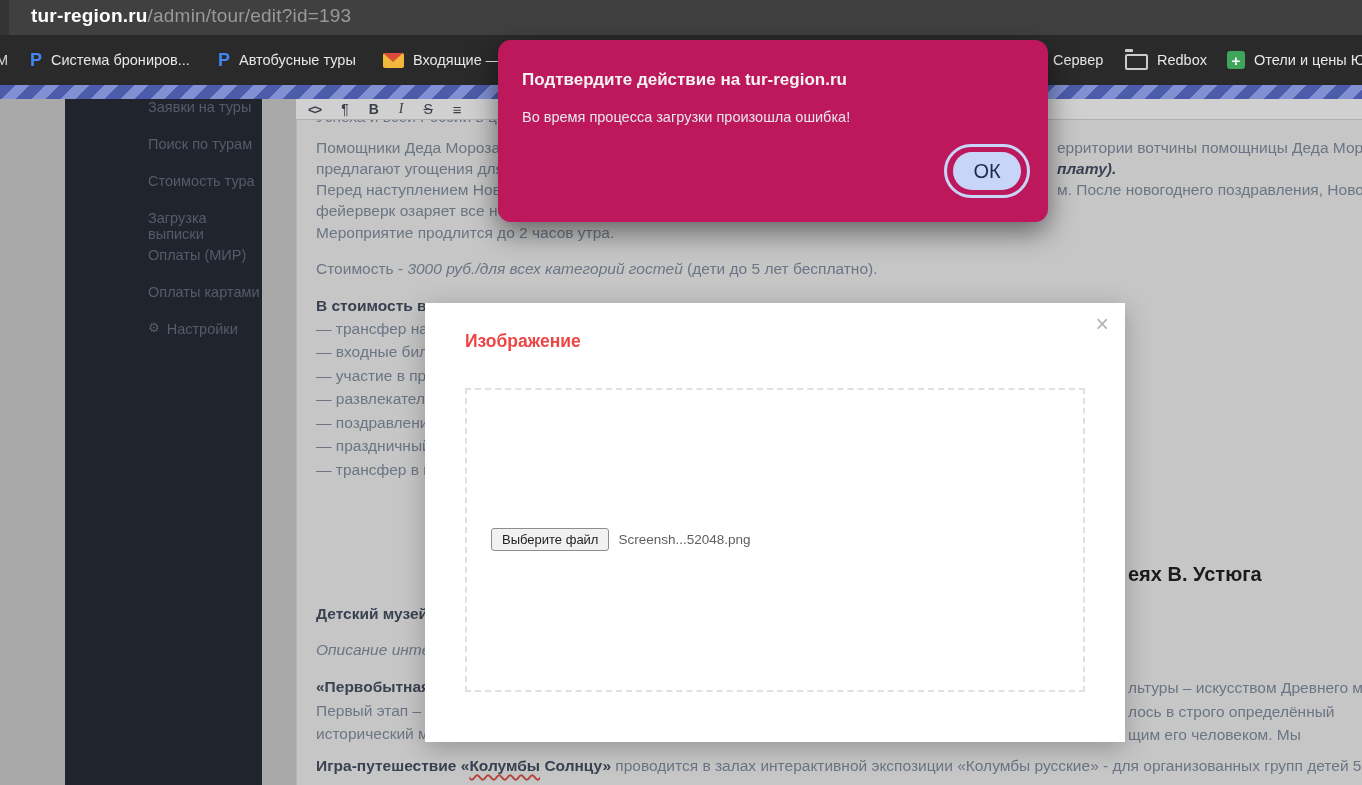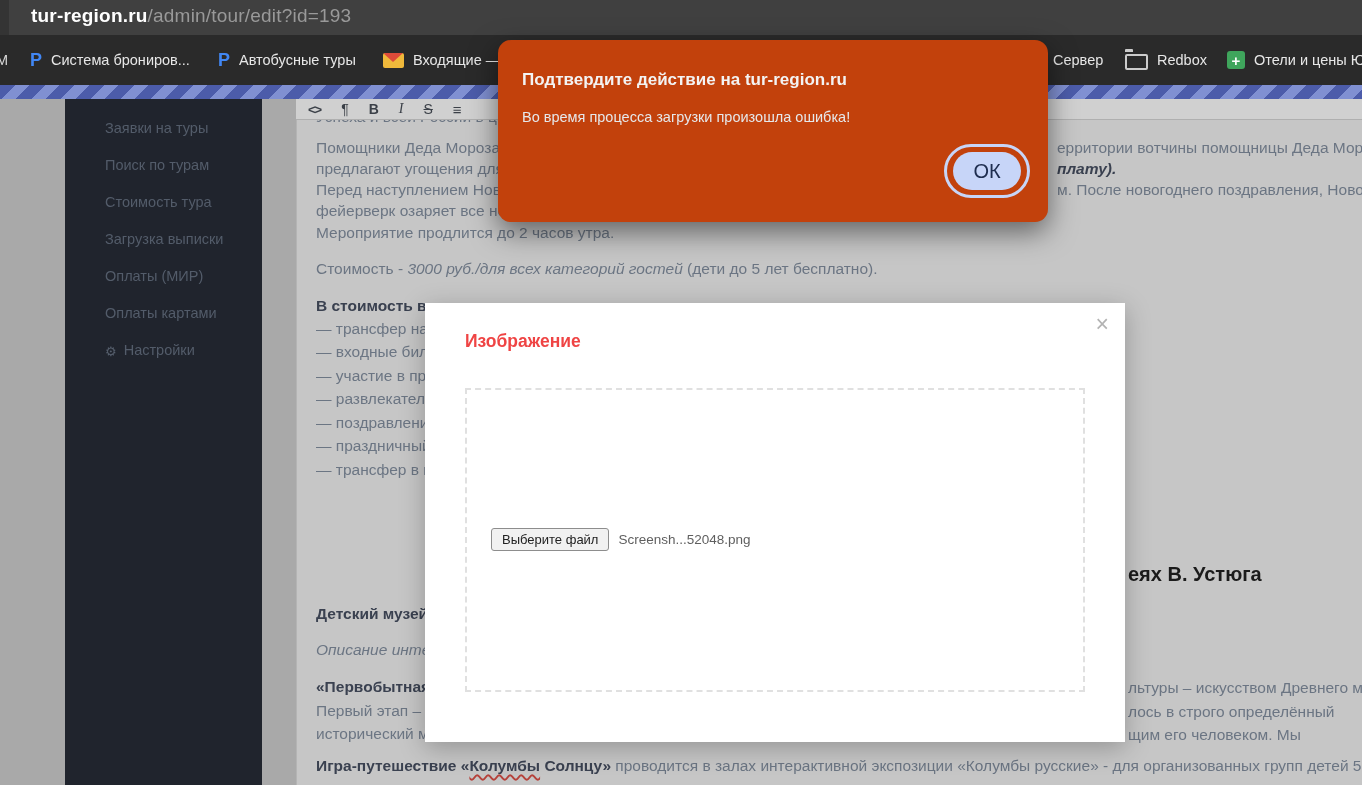--- a/index.html
+++ b/index.html
@@ -22,22 +22,22 @@
   .ic-folder{position:relative;width:19px;height:12px;border:2px solid #cccccc;border-radius:2px;margin-top:3px;}
   .ic-folder:before{content:"";position:absolute;left:-2px;top:-7px;width:8px;height:3px;background:#cccccc;border-radius:1px 1px 0 0;}
   .ic-plus{width:18px;height:18px;background:#3fa55c;border-radius:3px;color:#ffffff;
       display:flex;align-items:center;justify-content:center;font-size:15px;font-weight:700;line-height:1;}
   .bk .partial{color:#d7d7d7;}
 
   
   .band{position:absolute;left:0;top:85px;width:100%;height:14px;z-index:1;
         background:repeating-linear-gradient(135deg,#4c5caa 0 11px,#8090d2 11px 21px);}
   .sidebar{position:absolute;left:65px;top:99px;width:197px;height:686px;background:#20242d;z-index:1;}
-  .side-item{height:37px;display:flex;align-items:flex-end;padding-left:40px;gap:7px;
-             color:#535c6a;font-size:14.5px;cursor:pointer;}
+  .side-item{height:37px;display:flex;align-items:flex-start;padding-left:40px;gap:7px;
+             color:#535c6a;font-size:14.5px;cursor:pointer;margin-left:43px;}
   .gear{font-size:13px;line-height:1;color:#555e6c;}
 
   .panel{position:absolute;left:296px;top:99px;width:1066px;height:686px;background:#c6c6c6;
          border-left:1px solid #b4b4b4;z-index:1;}
   .toolbar{position:absolute;left:296px;top:99px;width:1054px;height:20px;background:#d0d0d0;
            border-bottom:1px solid #afafaf;display:flex;align-items:center;gap:20px;padding-left:12px;z-index:3;}
   .tb{color:#3b4048;font-size:14px;line-height:1;cursor:pointer;}
   .tb.code{letter-spacing:-1px;font-weight:600;font-size:13px;}
   .tb.bold{font-weight:700;}
   .tb.italic{font-style:italic;font-family:"Liberation Serif",serif;}
@@ -57,21 +57,21 @@
          box-shadow:0 6px 24px rgba(0,0,0,.25);}
   .modal-title{position:absolute;left:40px;top:28px;font-size:17.5px;font-weight:700;color:#ef4444;}
   .modal-close{position:absolute;right:16px;top:10px;font-size:23px;color:#b3b3b3;line-height:1;cursor:pointer;}
   .dropzone{position:absolute;left:40px;top:85px;width:616px;height:300px;border:2px dashed #e0e0e0;}
   .filerow{position:absolute;left:24px;top:138px;display:flex;align-items:center;gap:9px;}
   .filebtn{font-size:13px;color:#222222;background:#f1f1f1;border:1px solid #8d8d8d;border-radius:3px;
            padding:3px 10px;font-family:"Liberation Sans",sans-serif;cursor:pointer;}
   .filename{font-size:13.5px;color:#5f5f5f;}
 
   
-  .alert{position:absolute;left:498px;top:40px;width:550px;height:182px;background:#c2410c;border-radius:13px;
+  .alert{position:absolute;left:498px;top:40px;width:550px;height:182px;background:#be185d;border-radius:13px;
          z-index:30;box-shadow:0 10px 28px rgba(0,0,0,.5);}
   .alert-title{position:absolute;left:24px;top:30px;font-size:17px;font-weight:700;color:#f3f3f3;}
   .alert-msg{position:absolute;left:24px;top:69px;font-size:14.5px;color:#e6e8eb;}
   .ok-ring{position:absolute;right:18px;top:104px;width:80px;height:48px;border:3px solid #c7d5f8;
            border-radius:28px;display:flex;align-items:center;justify-content:center;}
   .ok{width:68px;height:38px;border-radius:19px;background:#c7d5f8;color:#1e2d4f;font-size:20px;border:none;
       font-family:"Liberation Sans",sans-serif;cursor:pointer;}
 </style>
 </head>
 <body>

